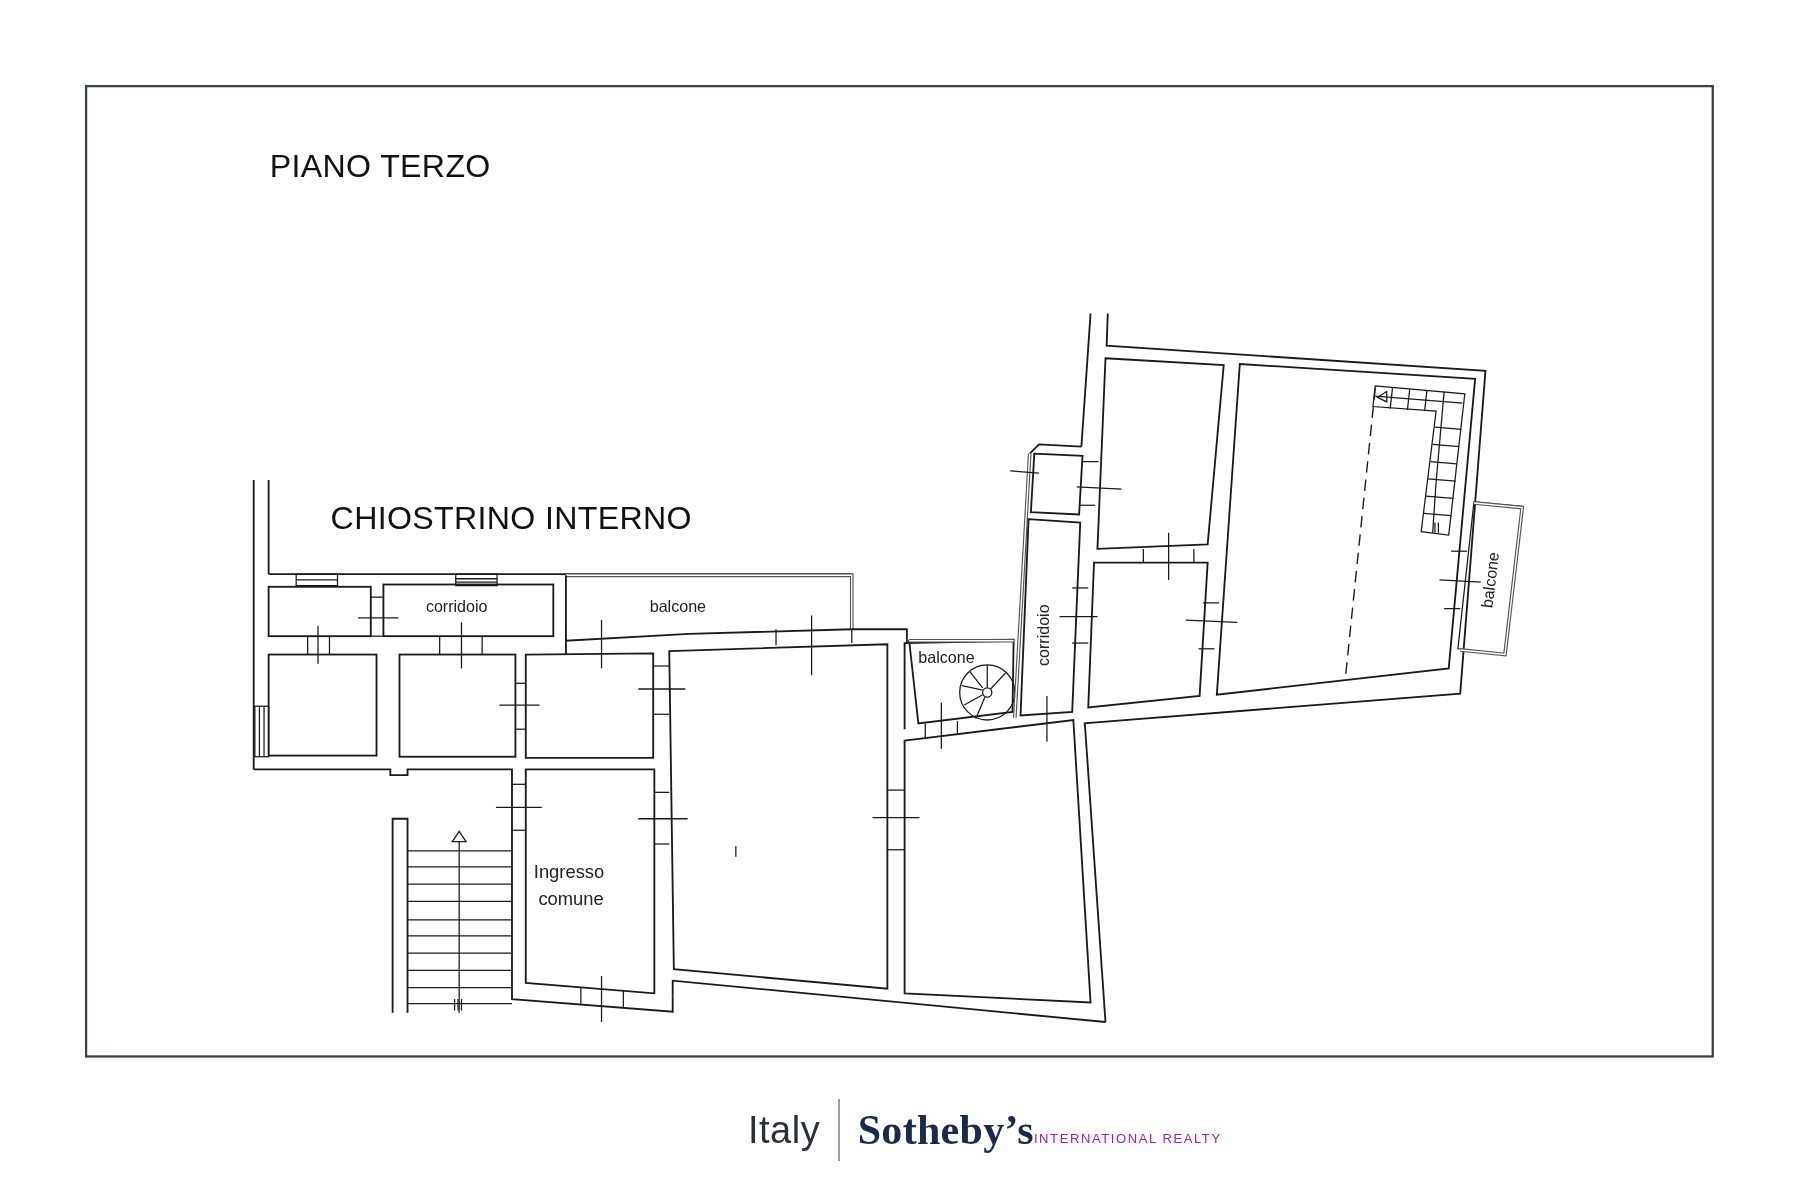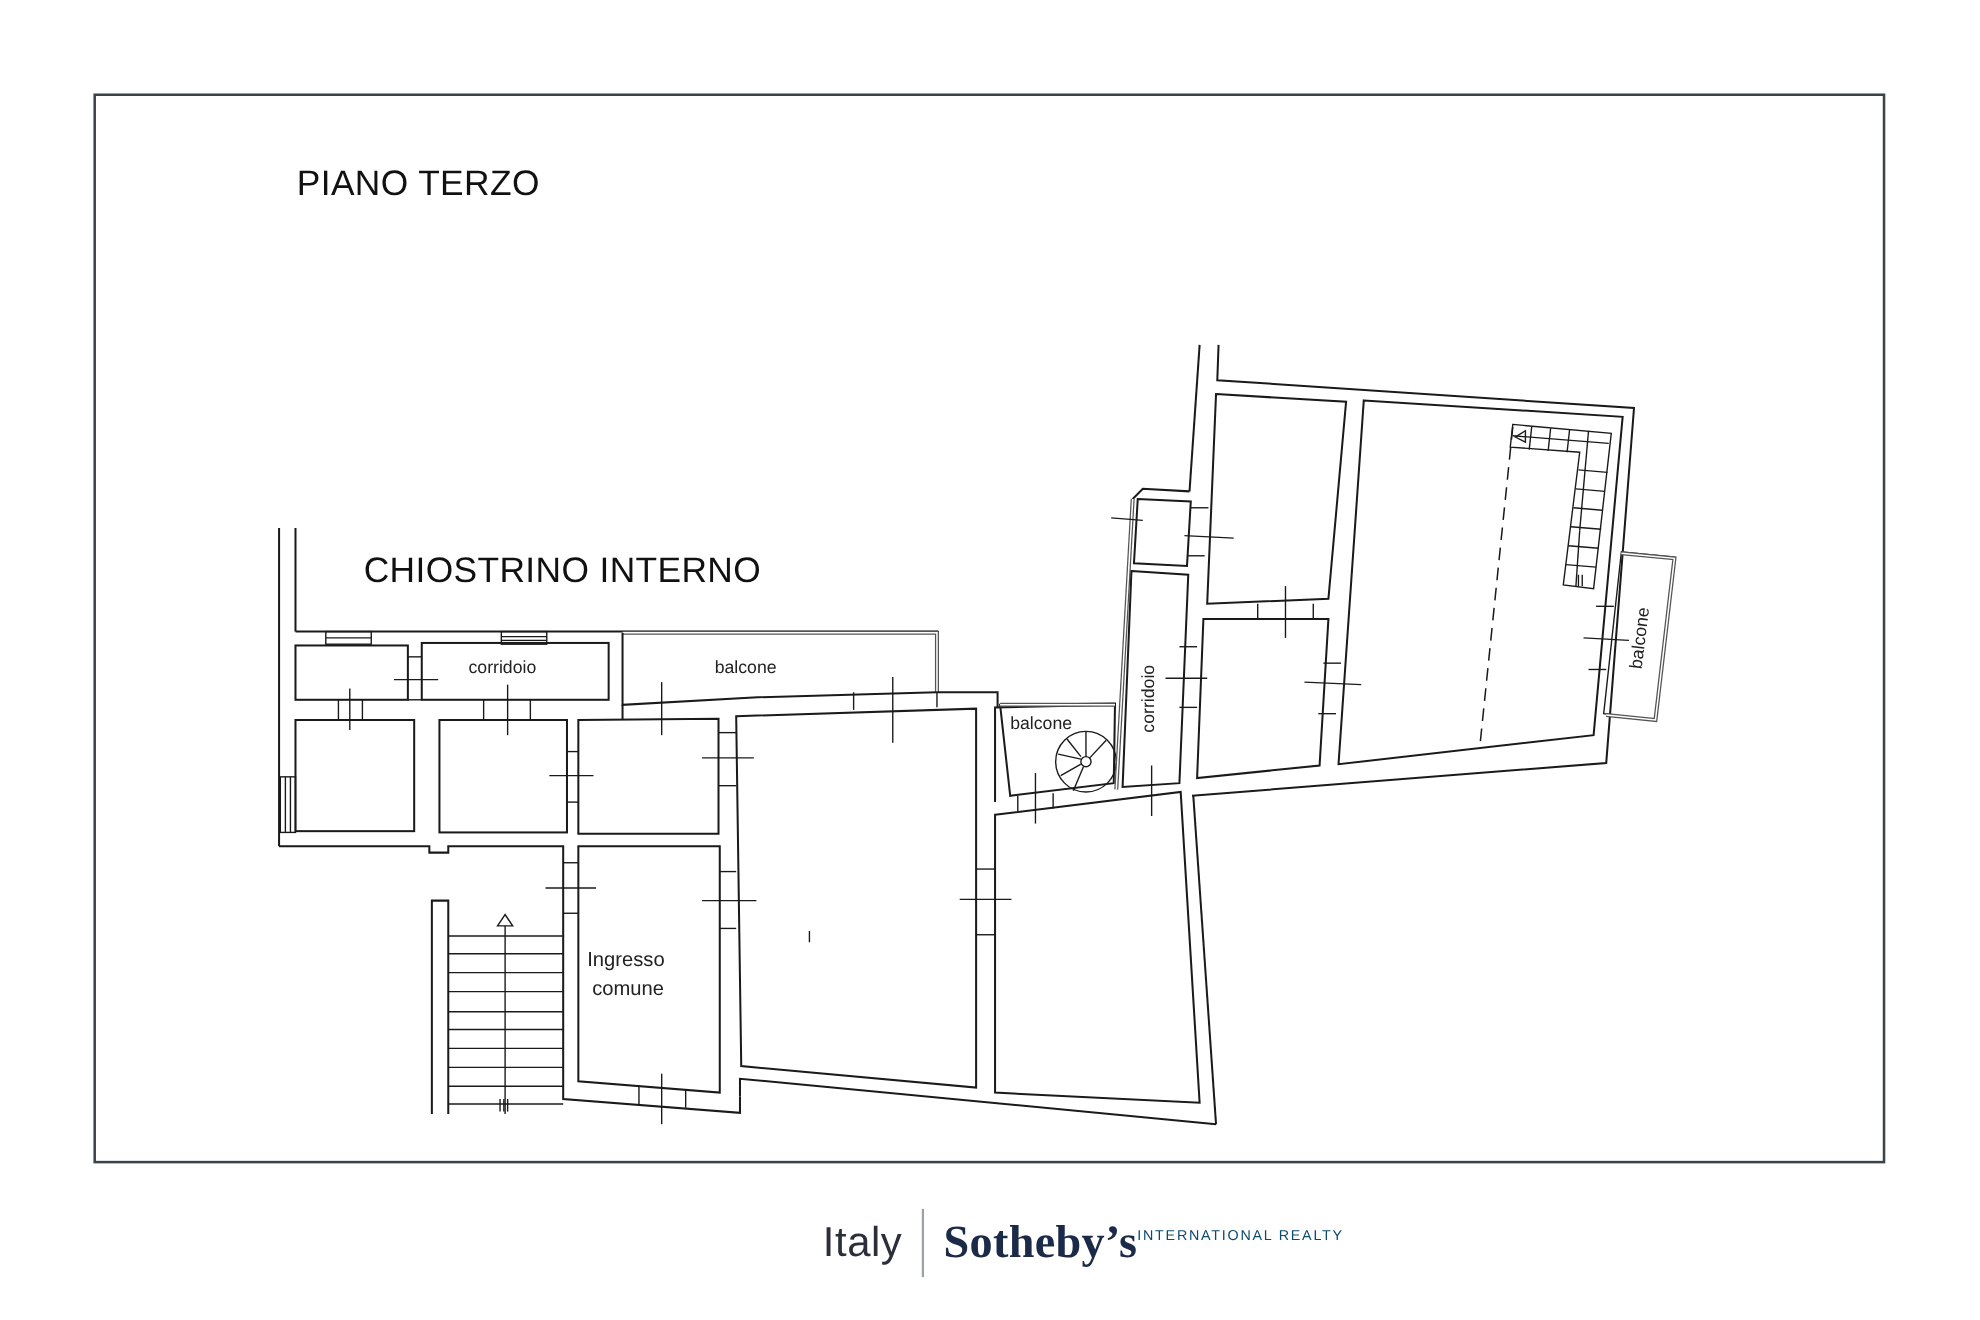--- a/index.html
+++ b/index.html
@@ -13,21 +13,21 @@
     .dbl-in { fill: none; stroke: #fff; stroke-width: 1.2; }
     .lbl-big { font-family: "Liberation Sans", sans-serif; font-size: 28px; fill: #111; letter-spacing: 0.3px; }
     .lbl { font-family: "Liberation Sans", sans-serif; font-size: 14px; fill: #222; }
     .lbl-m { font-family: "Liberation Sans", sans-serif; font-size: 16px; fill: #222; }
     .logo { position: absolute; left: 0; top: 1090px; width: 1800px; height: 80px; padding-left: 24px; }
     .logo-inner { position: absolute; left: 748px; top: 0; height: 80px; display: flex; align-items: center; }
     .logo-italy { font-family: "Liberation Sans", sans-serif; font-size: 38px; color: #2a2f3a; font-weight: 300; letter-spacing: 0.5px; }
     .logo-sep { width: 1.5px; height: 62px; background: #9aa0a8; margin: 0 18px 0 18px; }
     .logo-brand { display: flex; flex-direction: row; align-items: flex-start; }
     .logo-sothebys { font-family: "Liberation Serif", serif; font-size: 42px; font-weight: bold; color: #1b2a48; line-height: 1; letter-spacing: 0.3px; }
-    .logo-sub { font-family: "Liberation Sans", sans-serif; font-size: 13px; color: #0c4a6e; letter-spacing: 1.6px; margin-top: 6px; }
+    .logo-sub { font-family: "Liberation Sans", sans-serif; font-size: 13px; color: #a21caf; letter-spacing: 1.6px; margin-top: 22px; }
   </style>
 </head>
 <body>
 
 <svg id="plan" viewBox="0 0 1568 1045" preserveAspectRatio="none" xmlns="http://www.w3.org/2000/svg">
 
   <rect class="frame" x="75" y="75" width="1417" height="845"></rect>
 
   <text class="lbl-big" x="235" y="154">PIANO TERZO</text>
   <text class="lbl-big" x="288" y="461">CHIOSTRINO INTERNO</text>

